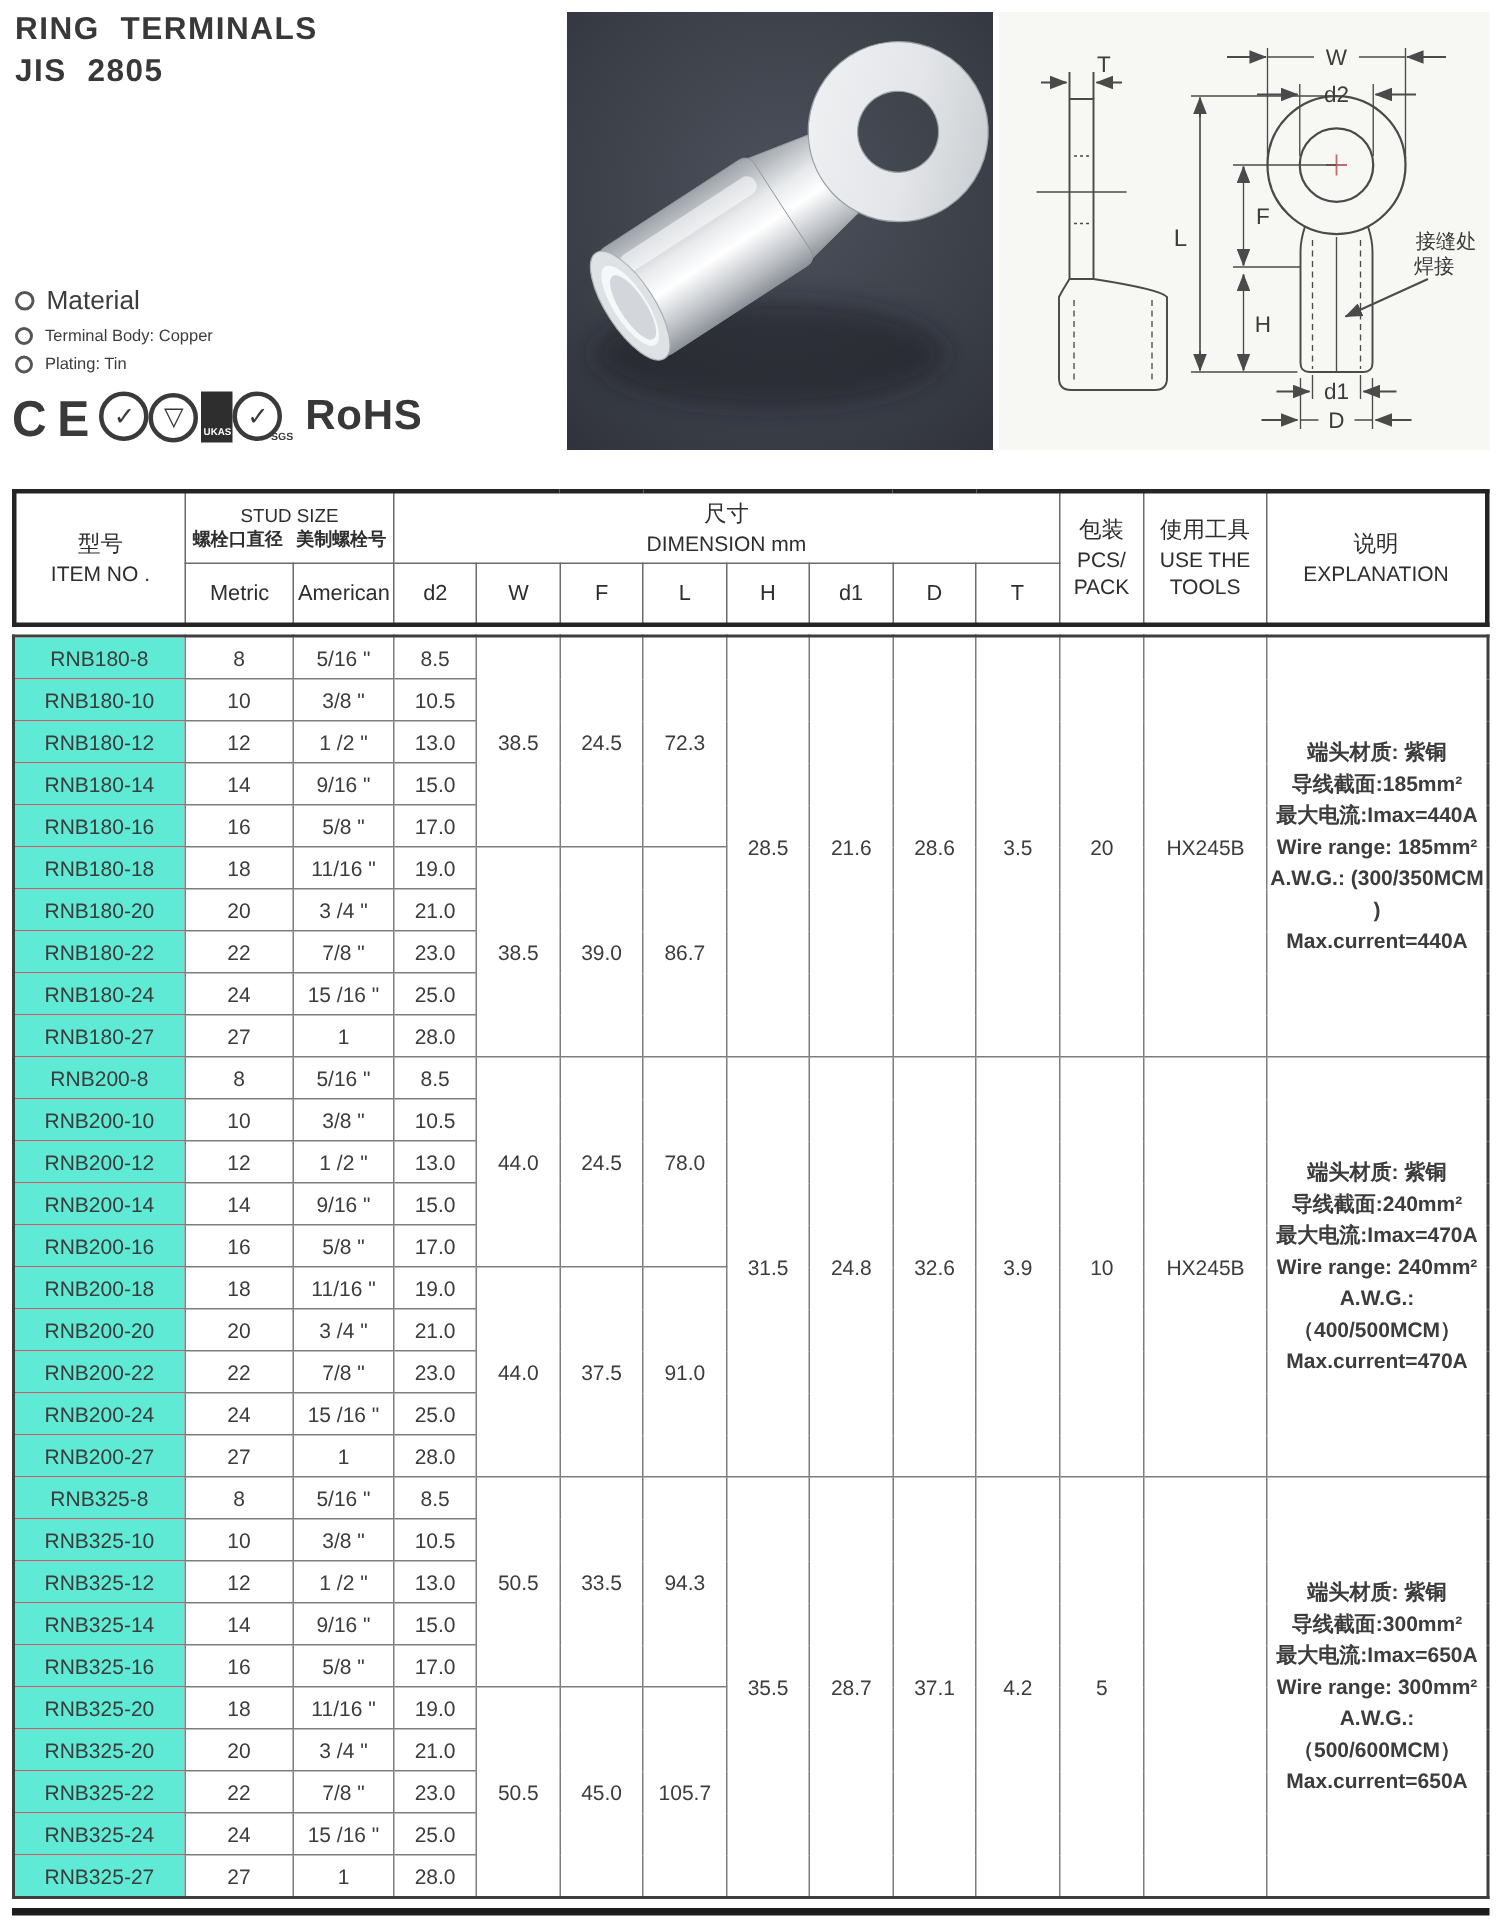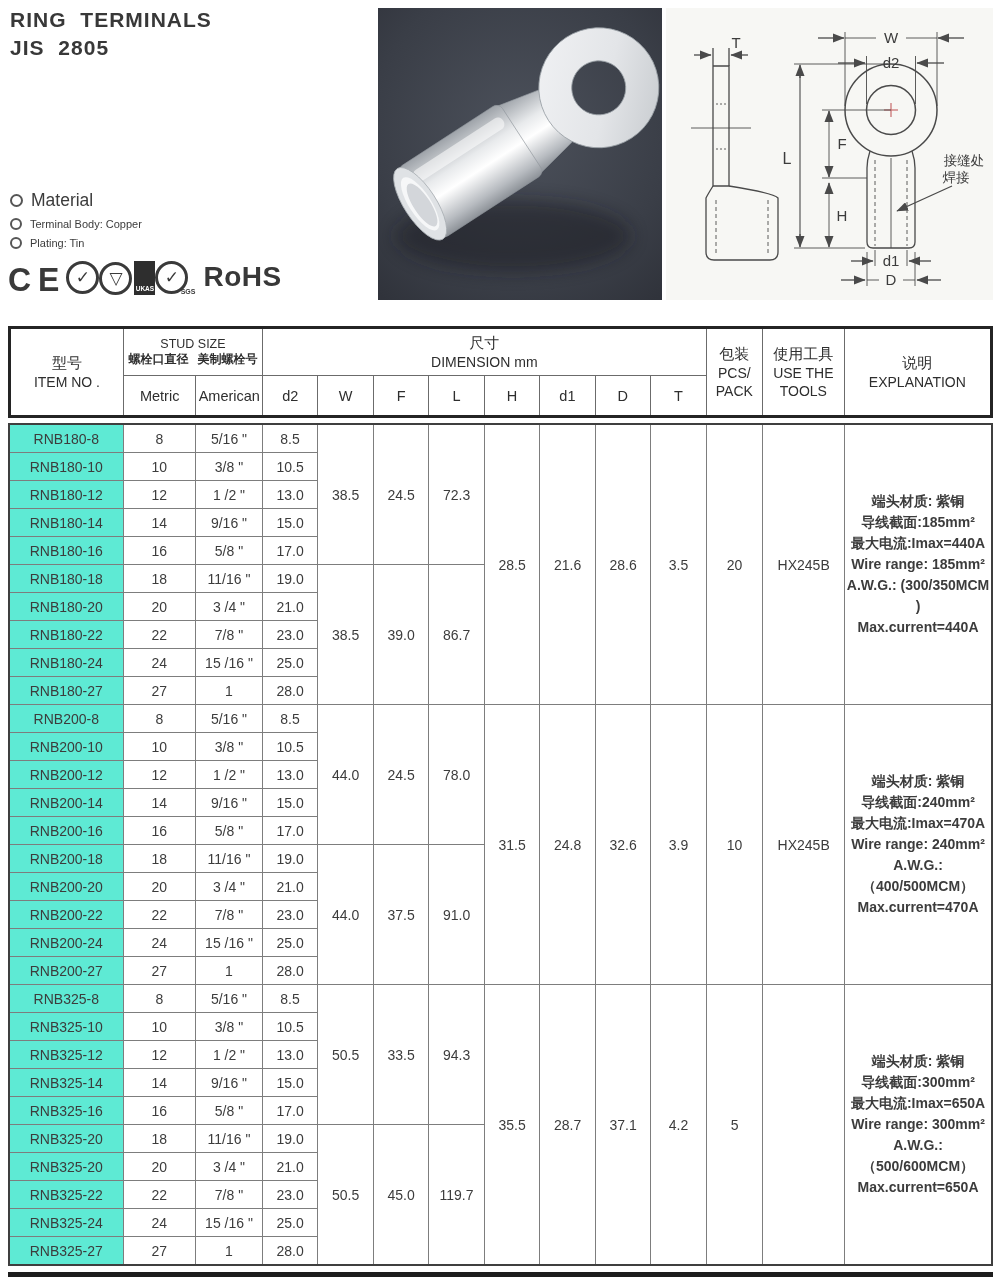--- a/index.html
+++ b/index.html
@@ -496,21 +496,21 @@
             <td>5/8 "</td>
             <td>17.0</td>
           </tr>
           <tr>
             <td class="item-cell">RNB325-20</td>
             <td>18</td>
             <td>11/16 "</td>
             <td>19.0</td>
             <td rowspan="5">50.5</td>
             <td rowspan="5">45.0</td>
-            <td rowspan="5">119.7</td>
+            <td rowspan="5">105.7</td>
           </tr>
           <tr>
             <td class="item-cell">RNB325-20</td>
             <td>20</td>
             <td>3 /4 "</td>
             <td>21.0</td>
           </tr>
           <tr>
             <td class="item-cell">RNB325-22</td>
             <td>22</td>

